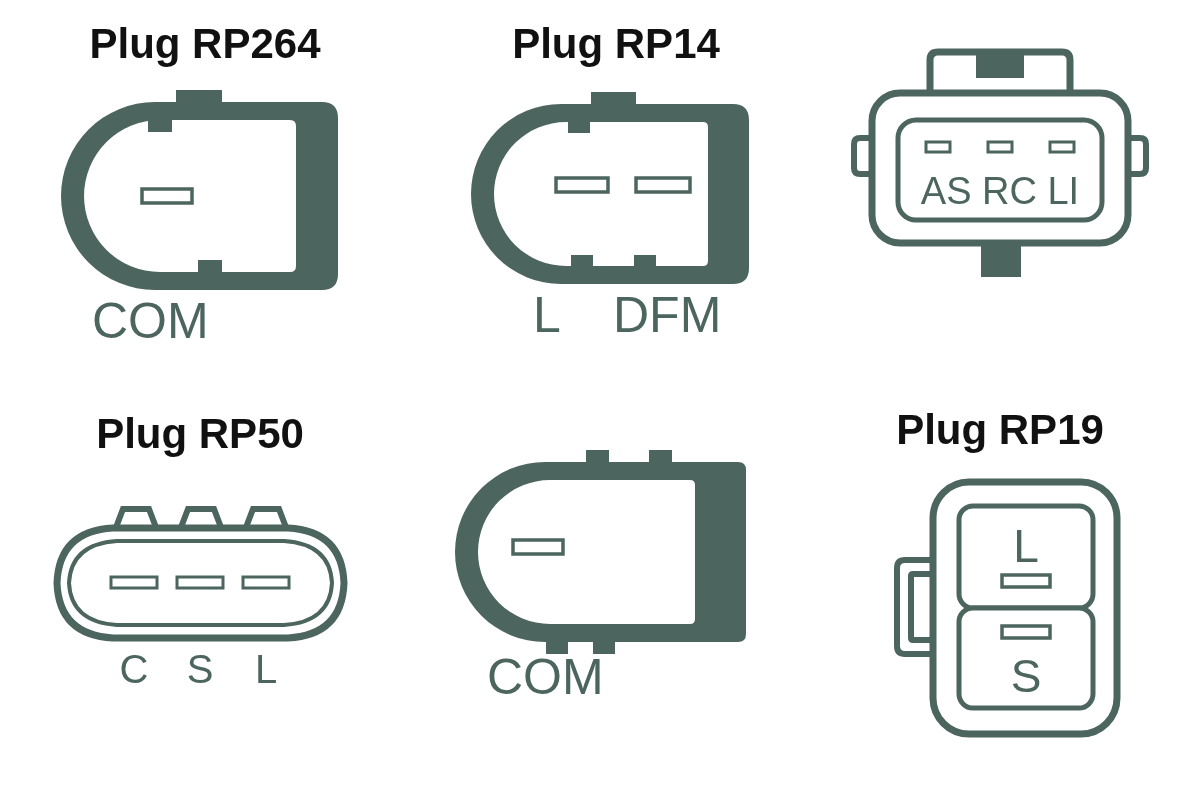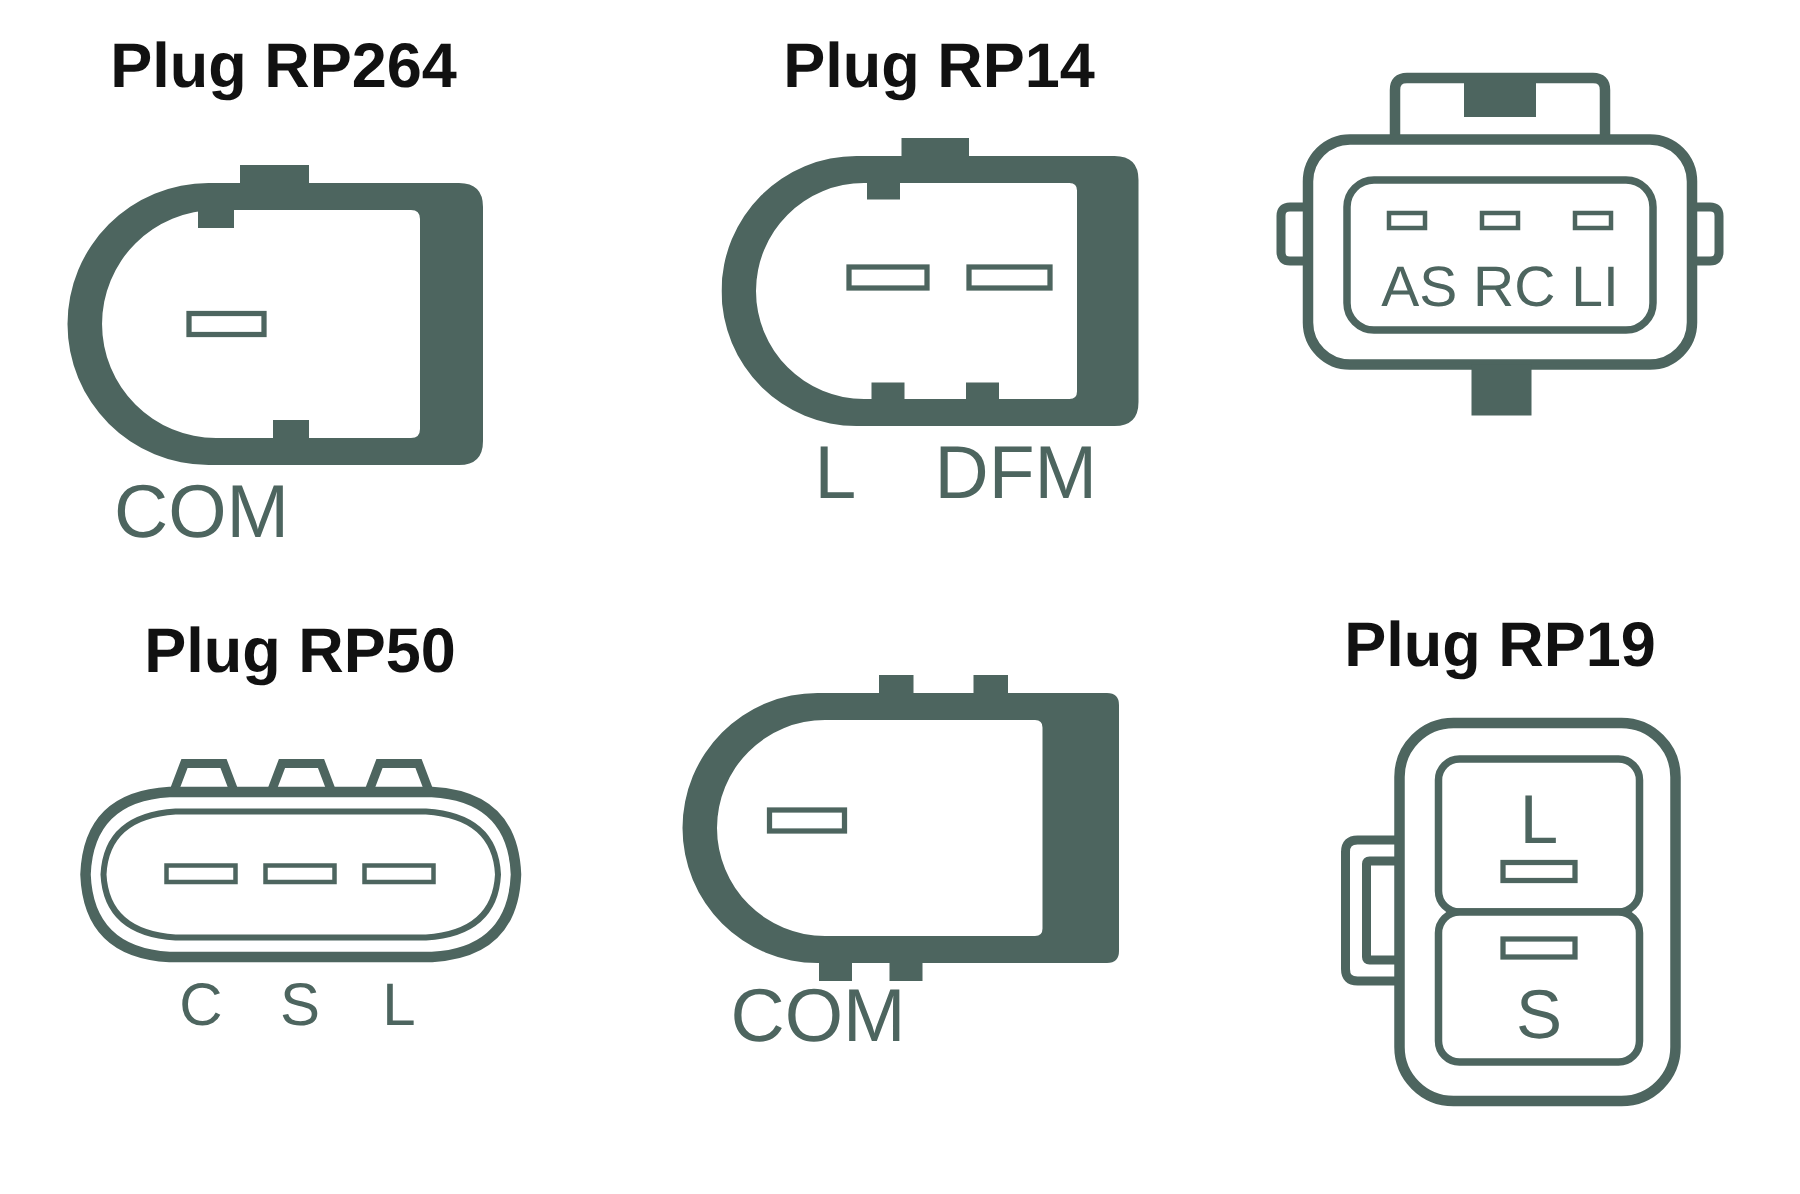--- a/index.html
+++ b/index.html
@@ -18,34 +18,34 @@
   .acc-stroke{stroke:var(--accent);fill:#ffffff;}
   .acc-stroke-nofill{stroke:var(--accent);fill:none;}
   .slot{stroke:var(--accent);fill:#ffffff;}
   .svg-label{fill:var(--accent);font-family:"Liberation Sans",sans-serif;}
 </style>
 </head>
 <body>
 
 <div class="canvas">
 
-  <div class="cell" style="left:19px;top:18px;width:340px;gap:20px;">
+  <div class="cell" style="left:35px;top:18px;width:340px;">
     <div class="plug-title">Plug RP264</div>
     <svg width="290" height="262" viewBox="0 0 290 262" style="margin-top:20px">
       <rect class="acc-fill" x="116" y="0" width="46" height="16"></rect>
       <path class="acc-fill" fill-rule="evenodd" d="M95,12 L262,12 Q278,12 278,28 L278,184 Q278,200 262,200 L95,200 A94,94 0 0 1 95,12 Z
                M100,30 L230,30 Q236,30 236,36 L236,176 Q236,182 230,182 L100,182 A76,76 0 0 1 100,30 Z"></path>
       <rect class="acc-fill" x="88" y="30" width="24" height="12"></rect>
       <rect class="acc-fill" x="138" y="170" width="24" height="12"></rect>
       <rect class="slot" stroke-width="3.5" x="82" y="99" width="50" height="14"></rect>
       <text class="svg-label" x="32" y="248" font-size="50">COM</text>
     </svg>
   </div>
 
-  <div class="cell" style="left:456px;top:18px;width:340px;">
+  <div class="cell" style="left:446px;top:18px;width:340px;">
     <div class="plug-title">Plug RP14</div>
     <svg width="290" height="252" viewBox="0 0 290 252" style="margin-top:20px">
       <rect class="acc-fill" x="120" y="2" width="45" height="16"></rect>
       <path class="acc-fill" fill-rule="evenodd" d="M90,14 L262,14 Q278,14 278,30 L278,178 Q278,194 262,194 L90,194 A90,90 0 0 1 90,14 Z
                M95,32 L232,32 Q237,32 237,37 L237,171 Q237,176 232,176 L95,176 A72,72 0 0 1 95,32 Z"></path>
       <rect class="acc-fill" x="97" y="32" width="22" height="11"></rect>
       <rect class="acc-fill" x="100" y="165" width="22" height="11"></rect>
       <rect class="acc-fill" x="163" y="165" width="22" height="11"></rect>
       <rect class="slot" stroke-width="3.5" x="85" y="88" width="52" height="14"></rect>
       <rect class="slot" stroke-width="3.5" x="165" y="88" width="54" height="14"></rect>

